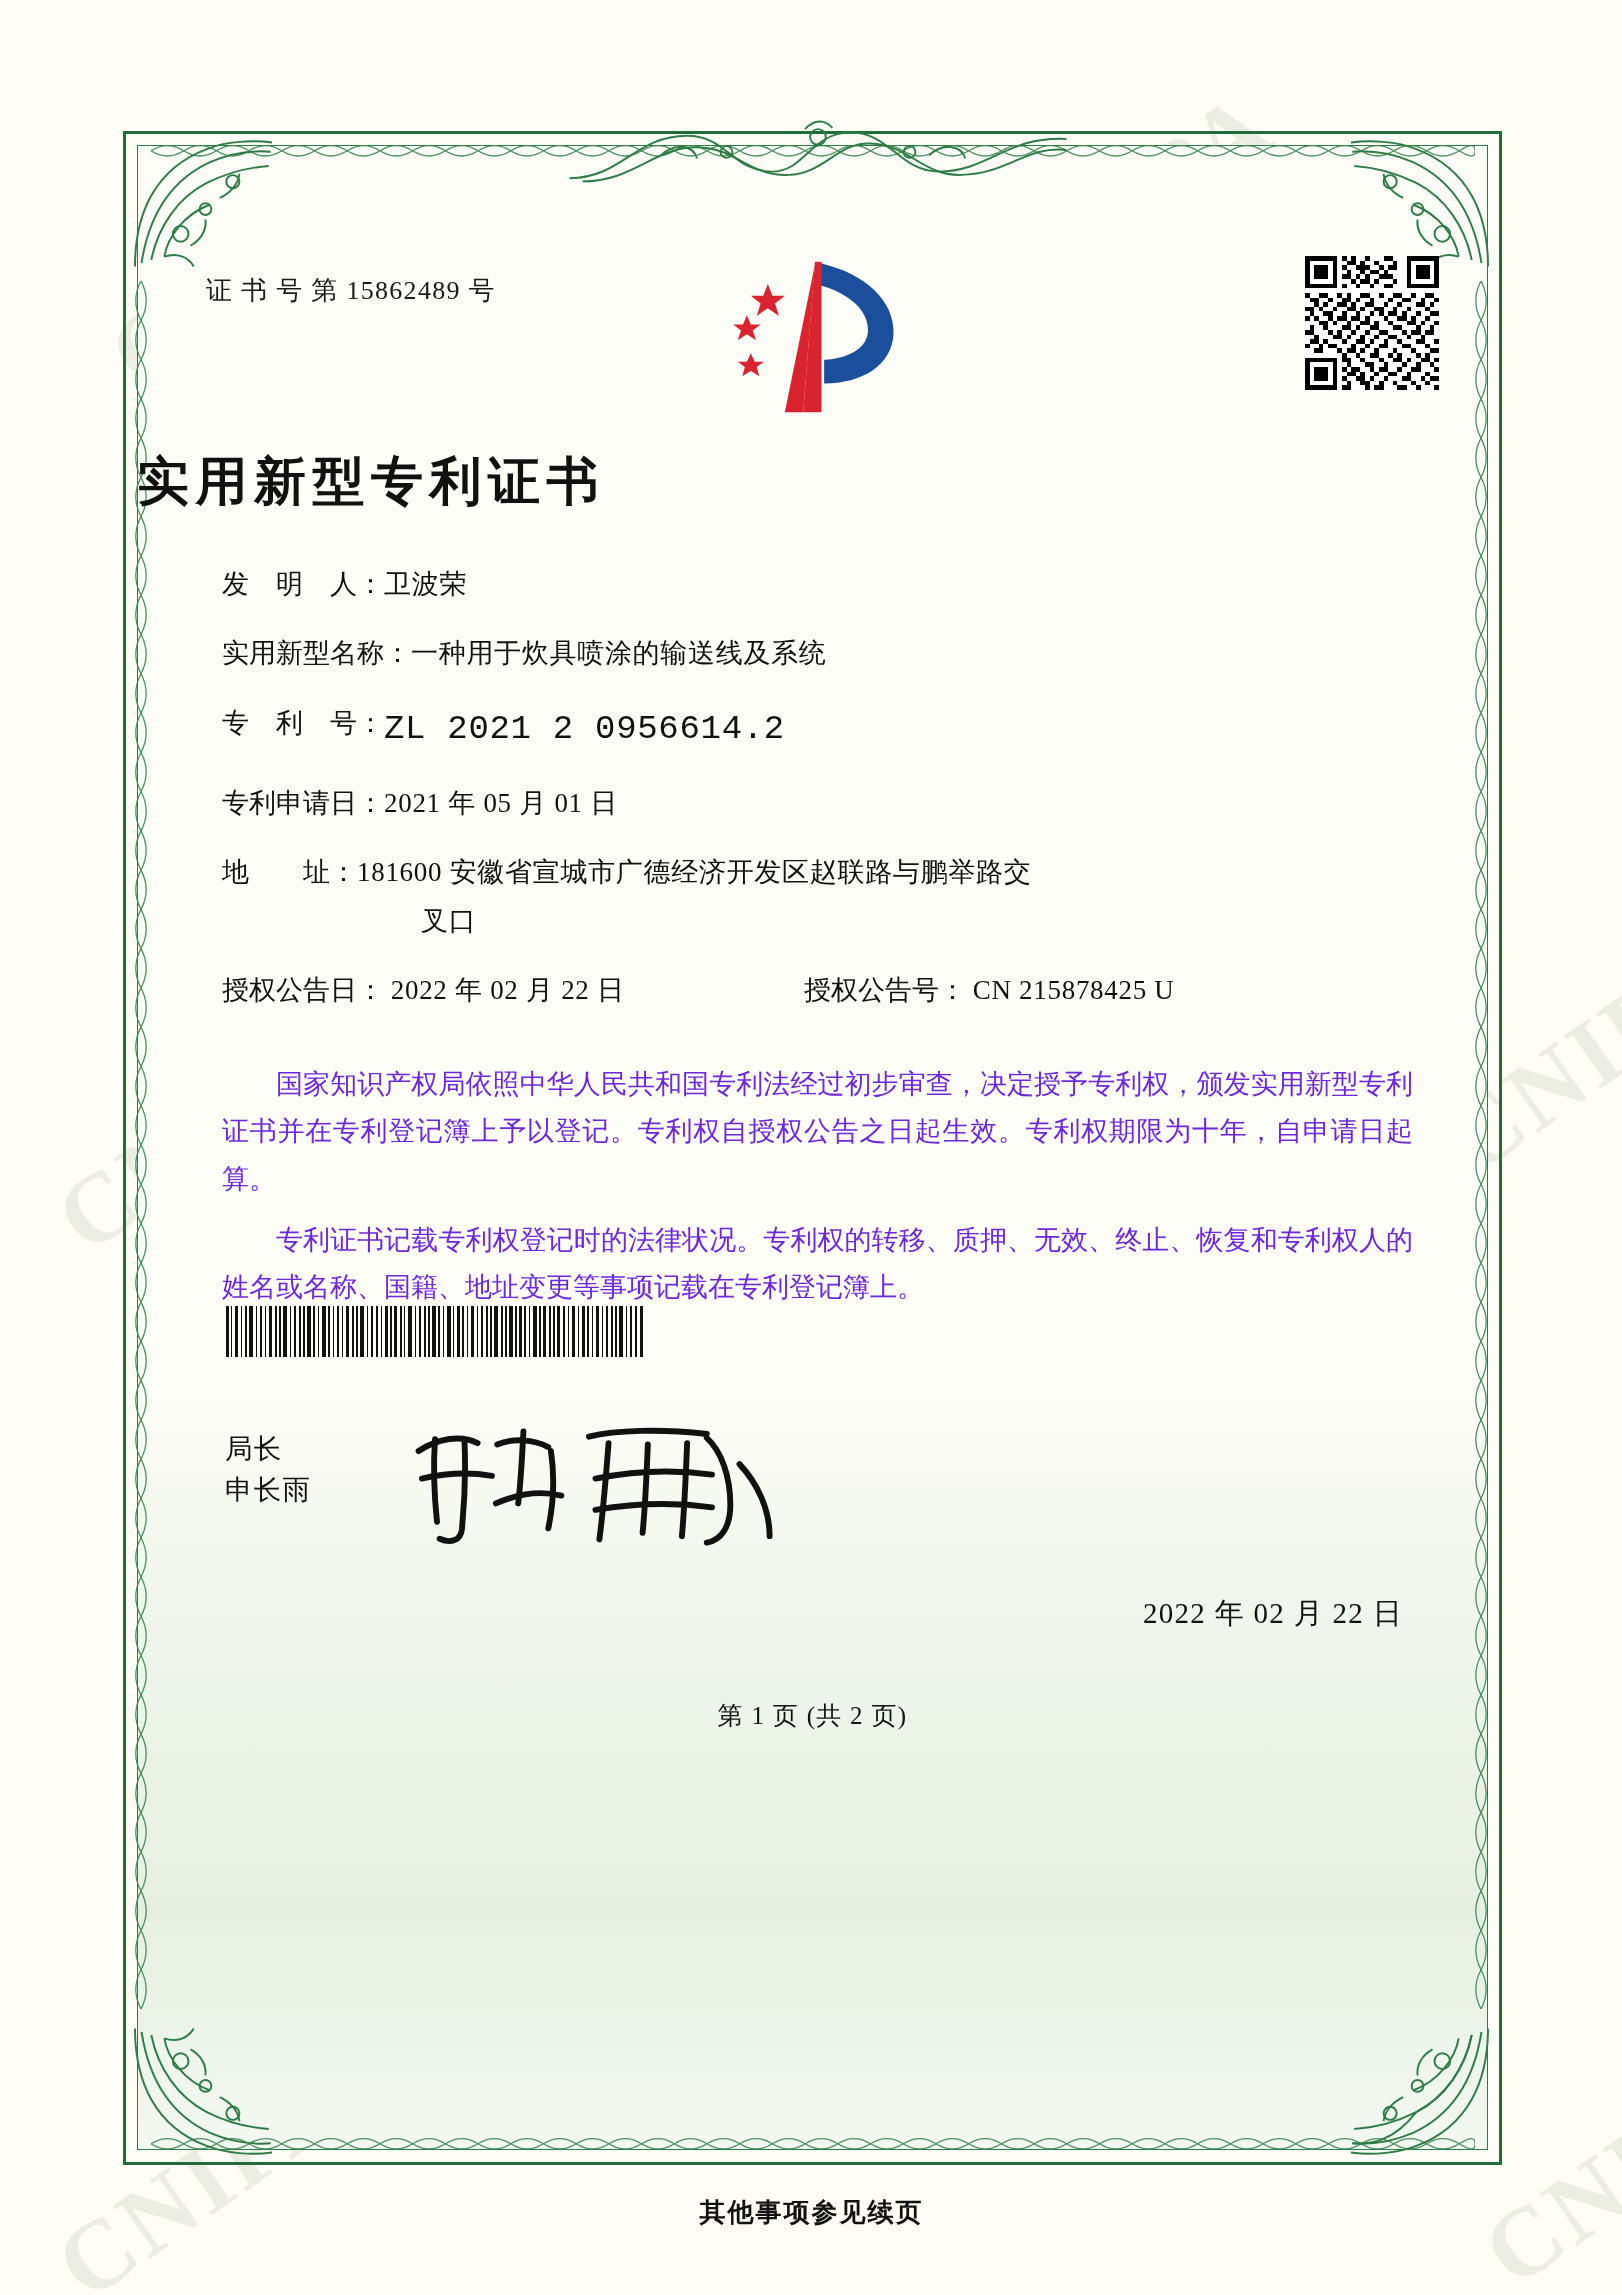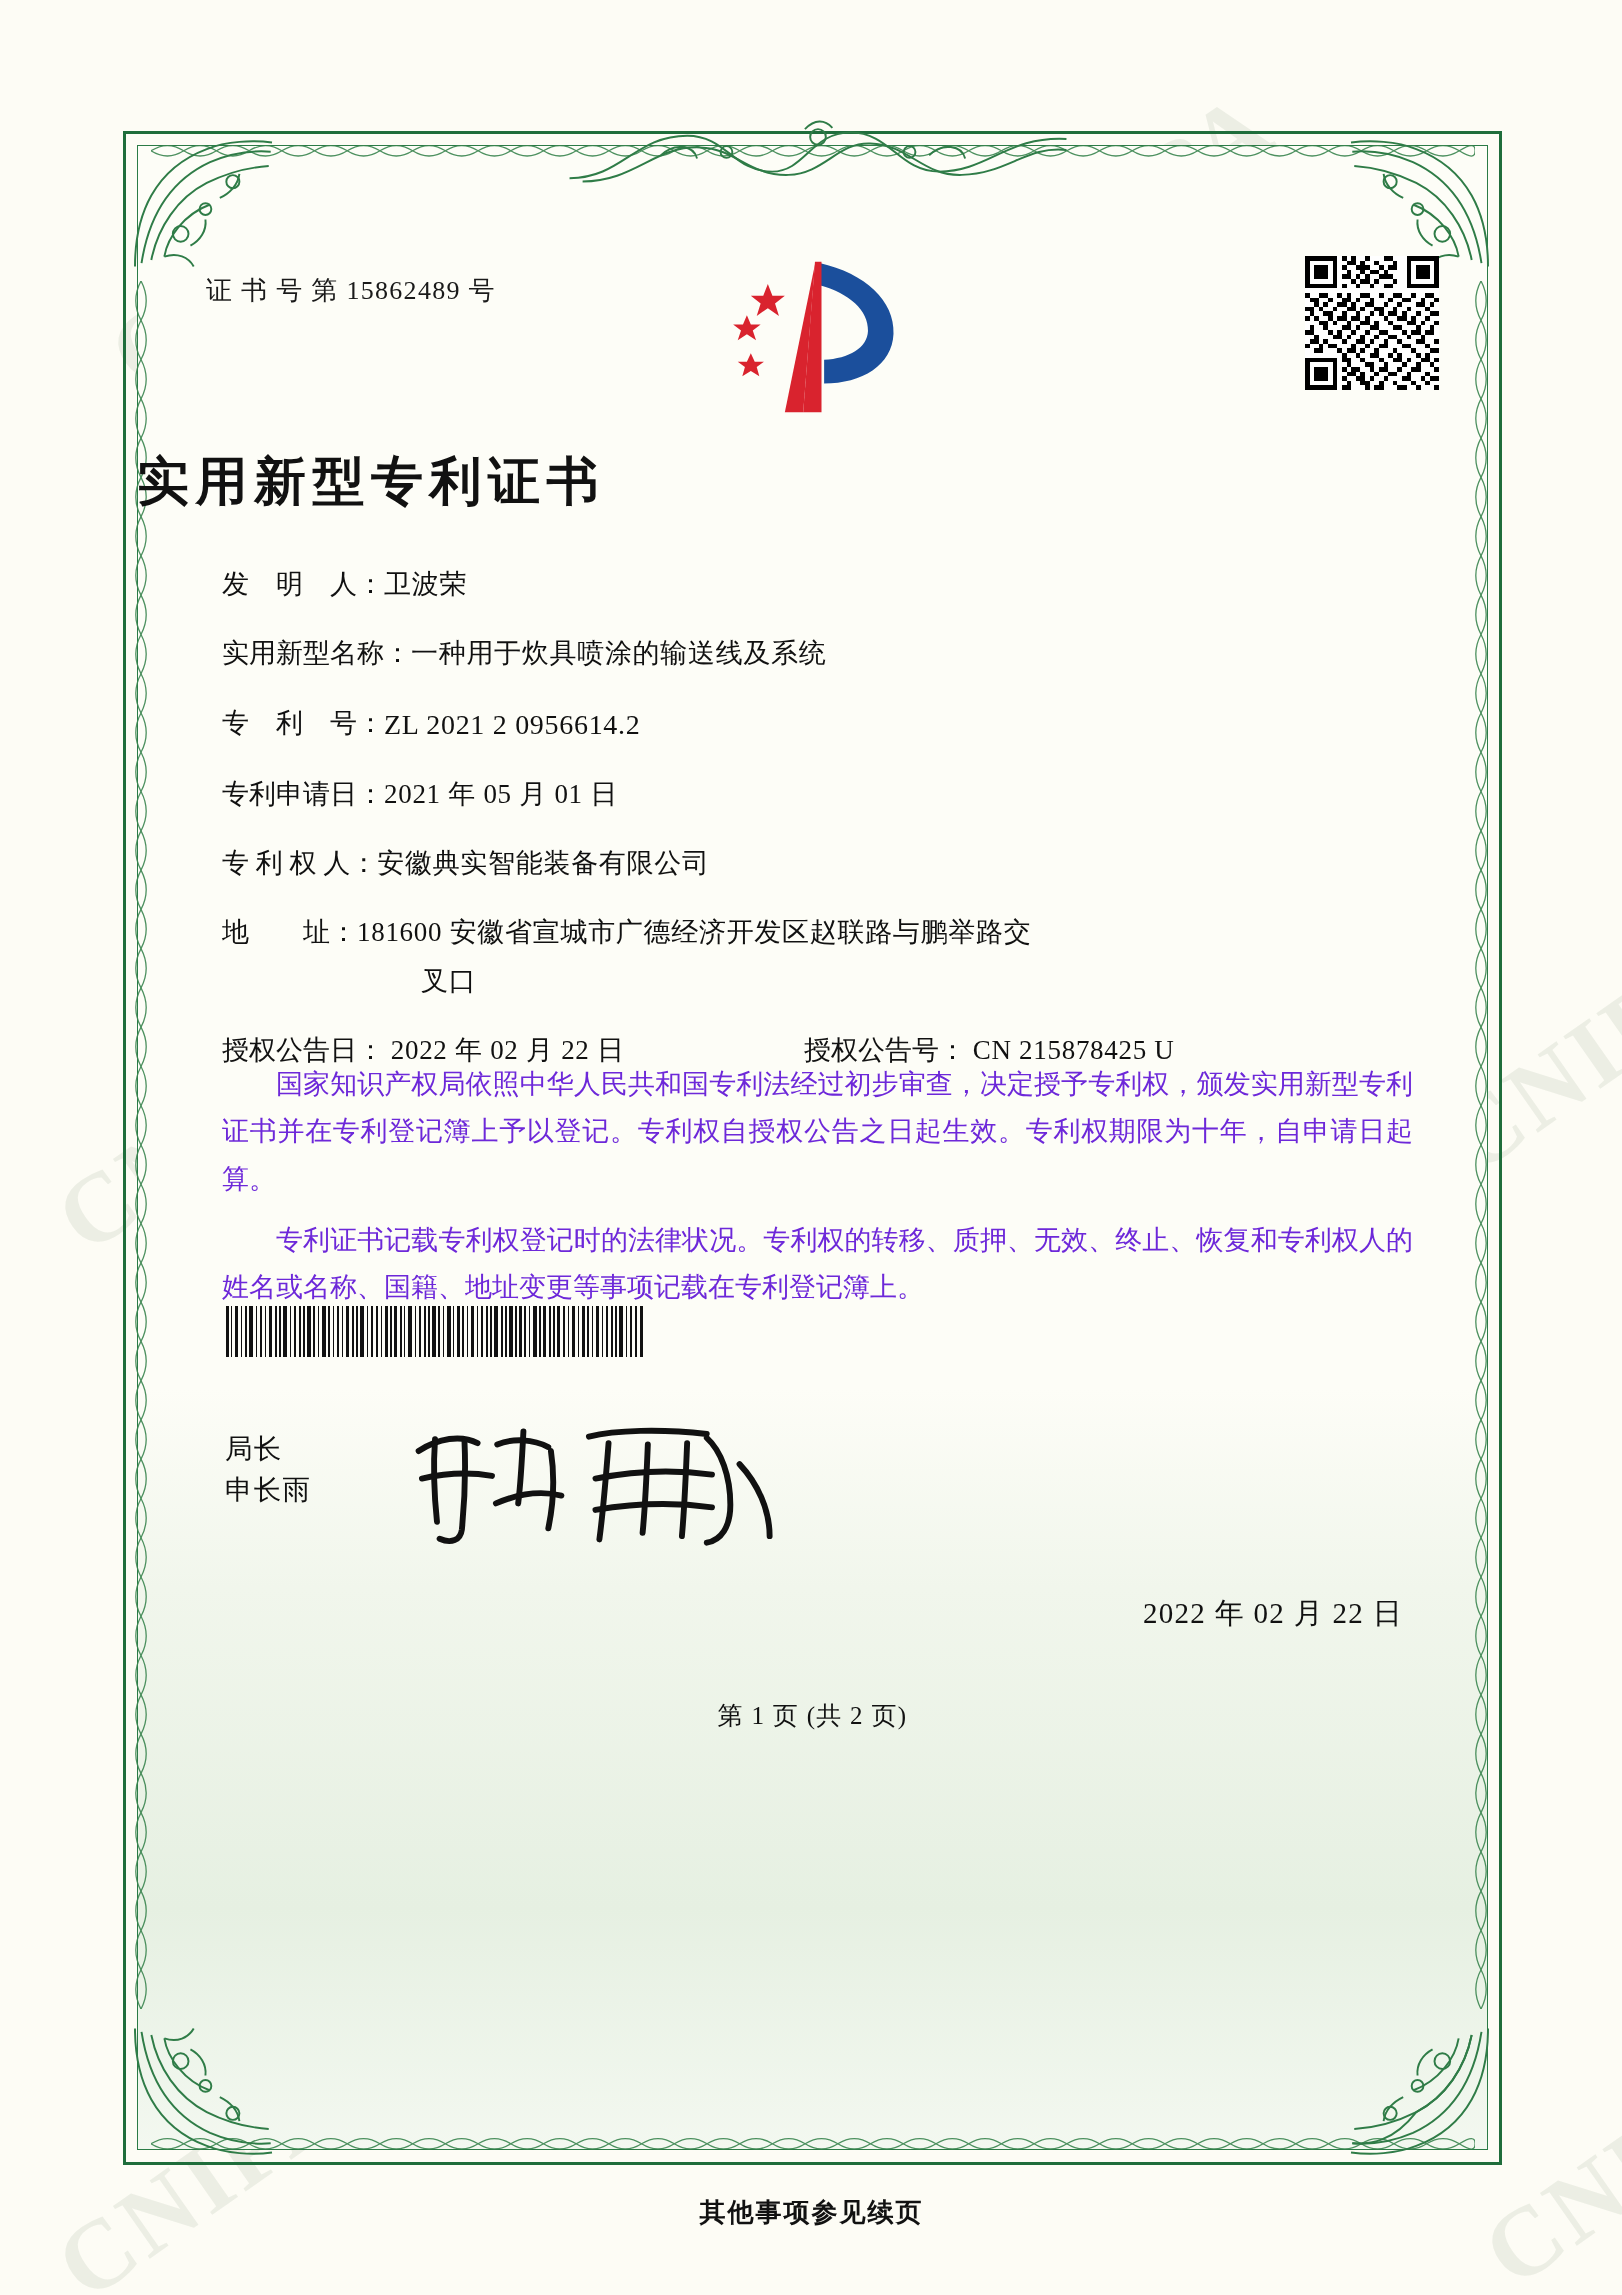--- a/index.html
+++ b/index.html
@@ -162,22 +162,22 @@
   .field-label {
     flex: 0 0 auto;
     white-space: pre;
     letter-spacing: 0px;
   }
   .field-value {
     flex: 1 1 auto;
     letter-spacing: 0.7px;
   }
   .field-value.mono {
-    font-family: Liberation Serif, serif;
-    font-size: 28px;
+    font-family: Liberation Mono, monospace;
+    font-size: 34px;
     letter-spacing: 0.7px;
   }
   .addr-second {
     margin-left: 199px;
   }
   .two-col {
     display: flex;
     align-items: center;
     margin-bottom: 8px;
   }
@@ -646,24 +646,20 @@
       <div class="field-row">
         <span class="field-label">专    利    号：</span>
         <span class="field-value mono">ZL 2021 2 0956614.2</span>
       </div>
 
       <div class="field-row">
         <span class="field-label">专利申请日：</span>
         <span class="field-value">2021 年 05 月 01 日</span>
       </div>
 
-      <div class="field-row">
-        <span class="field-label">专 利 权 人：</span>
-        <span class="field-value">安徽典实智能装备有限公司</span>
-      </div>
 
       <div class="field-row" style="margin-bottom:6.5px;">
         <span class="field-label">地        址：</span>
         <span class="field-value">181600 安徽省宣城市广德经济开发区赵联路与鹏举路交</span>
       </div>
       <div class="field-row addr-second">
         <span class="field-value">叉口</span>
       </div>
 
       <div class="two-col">

